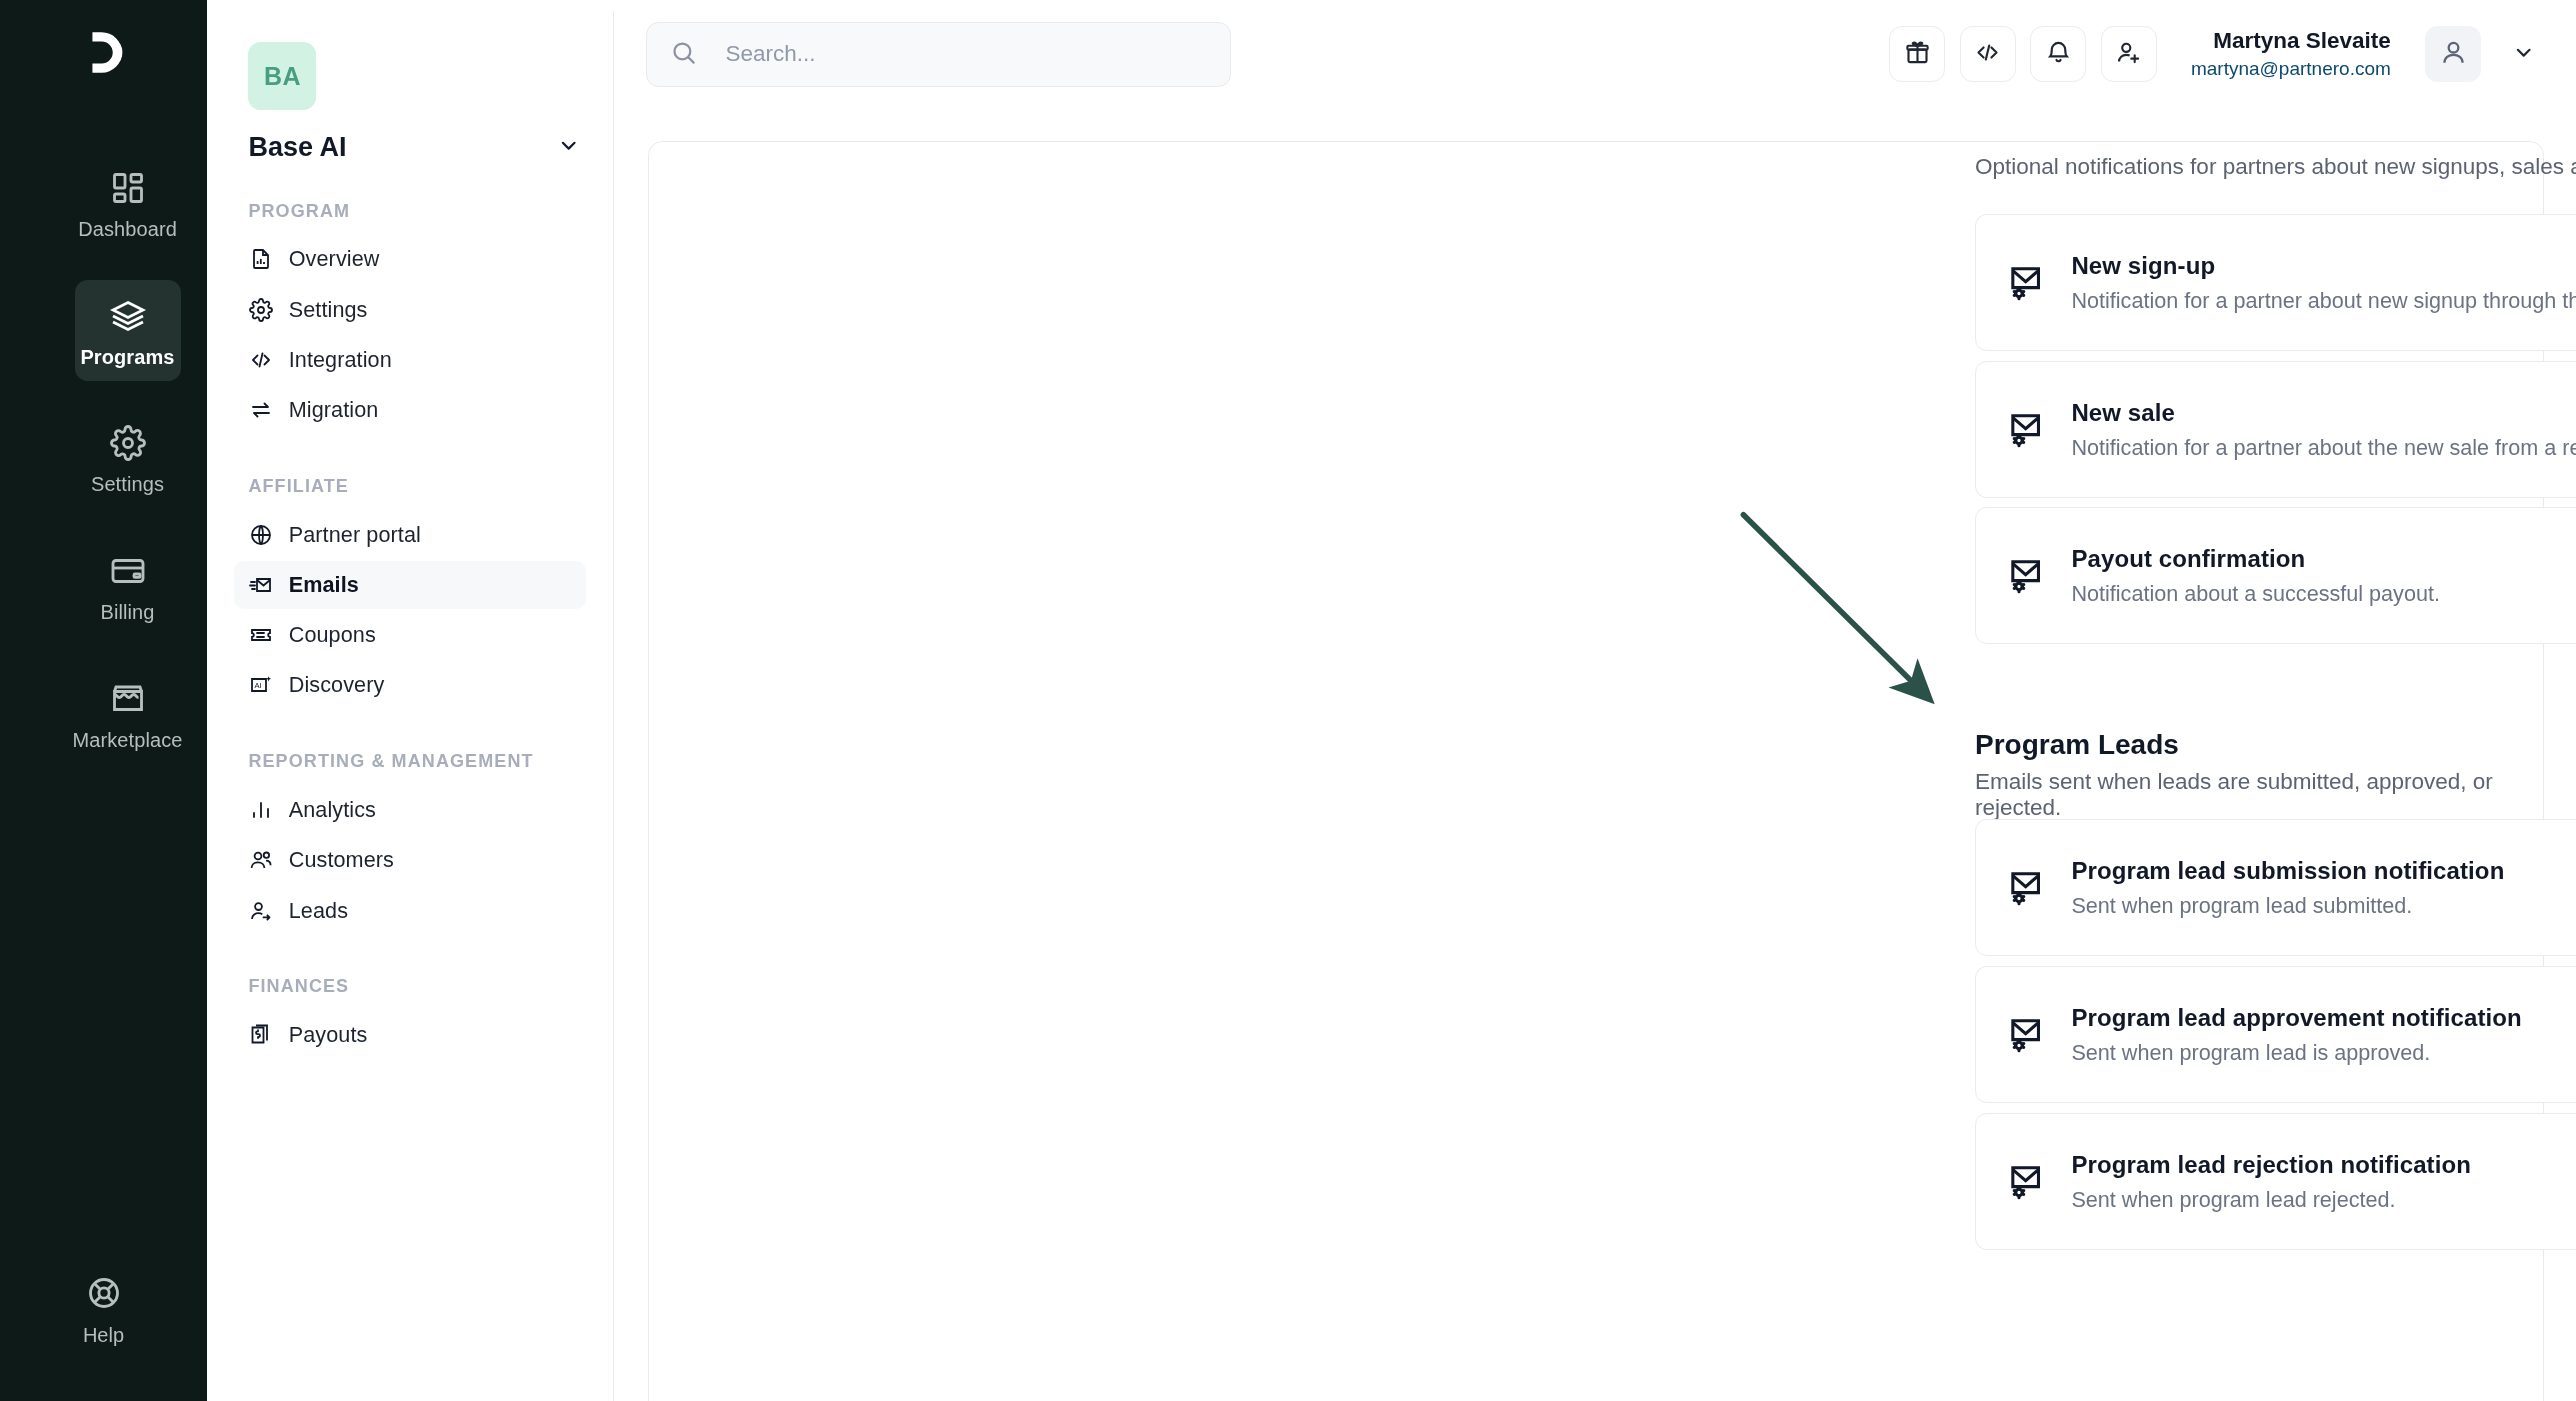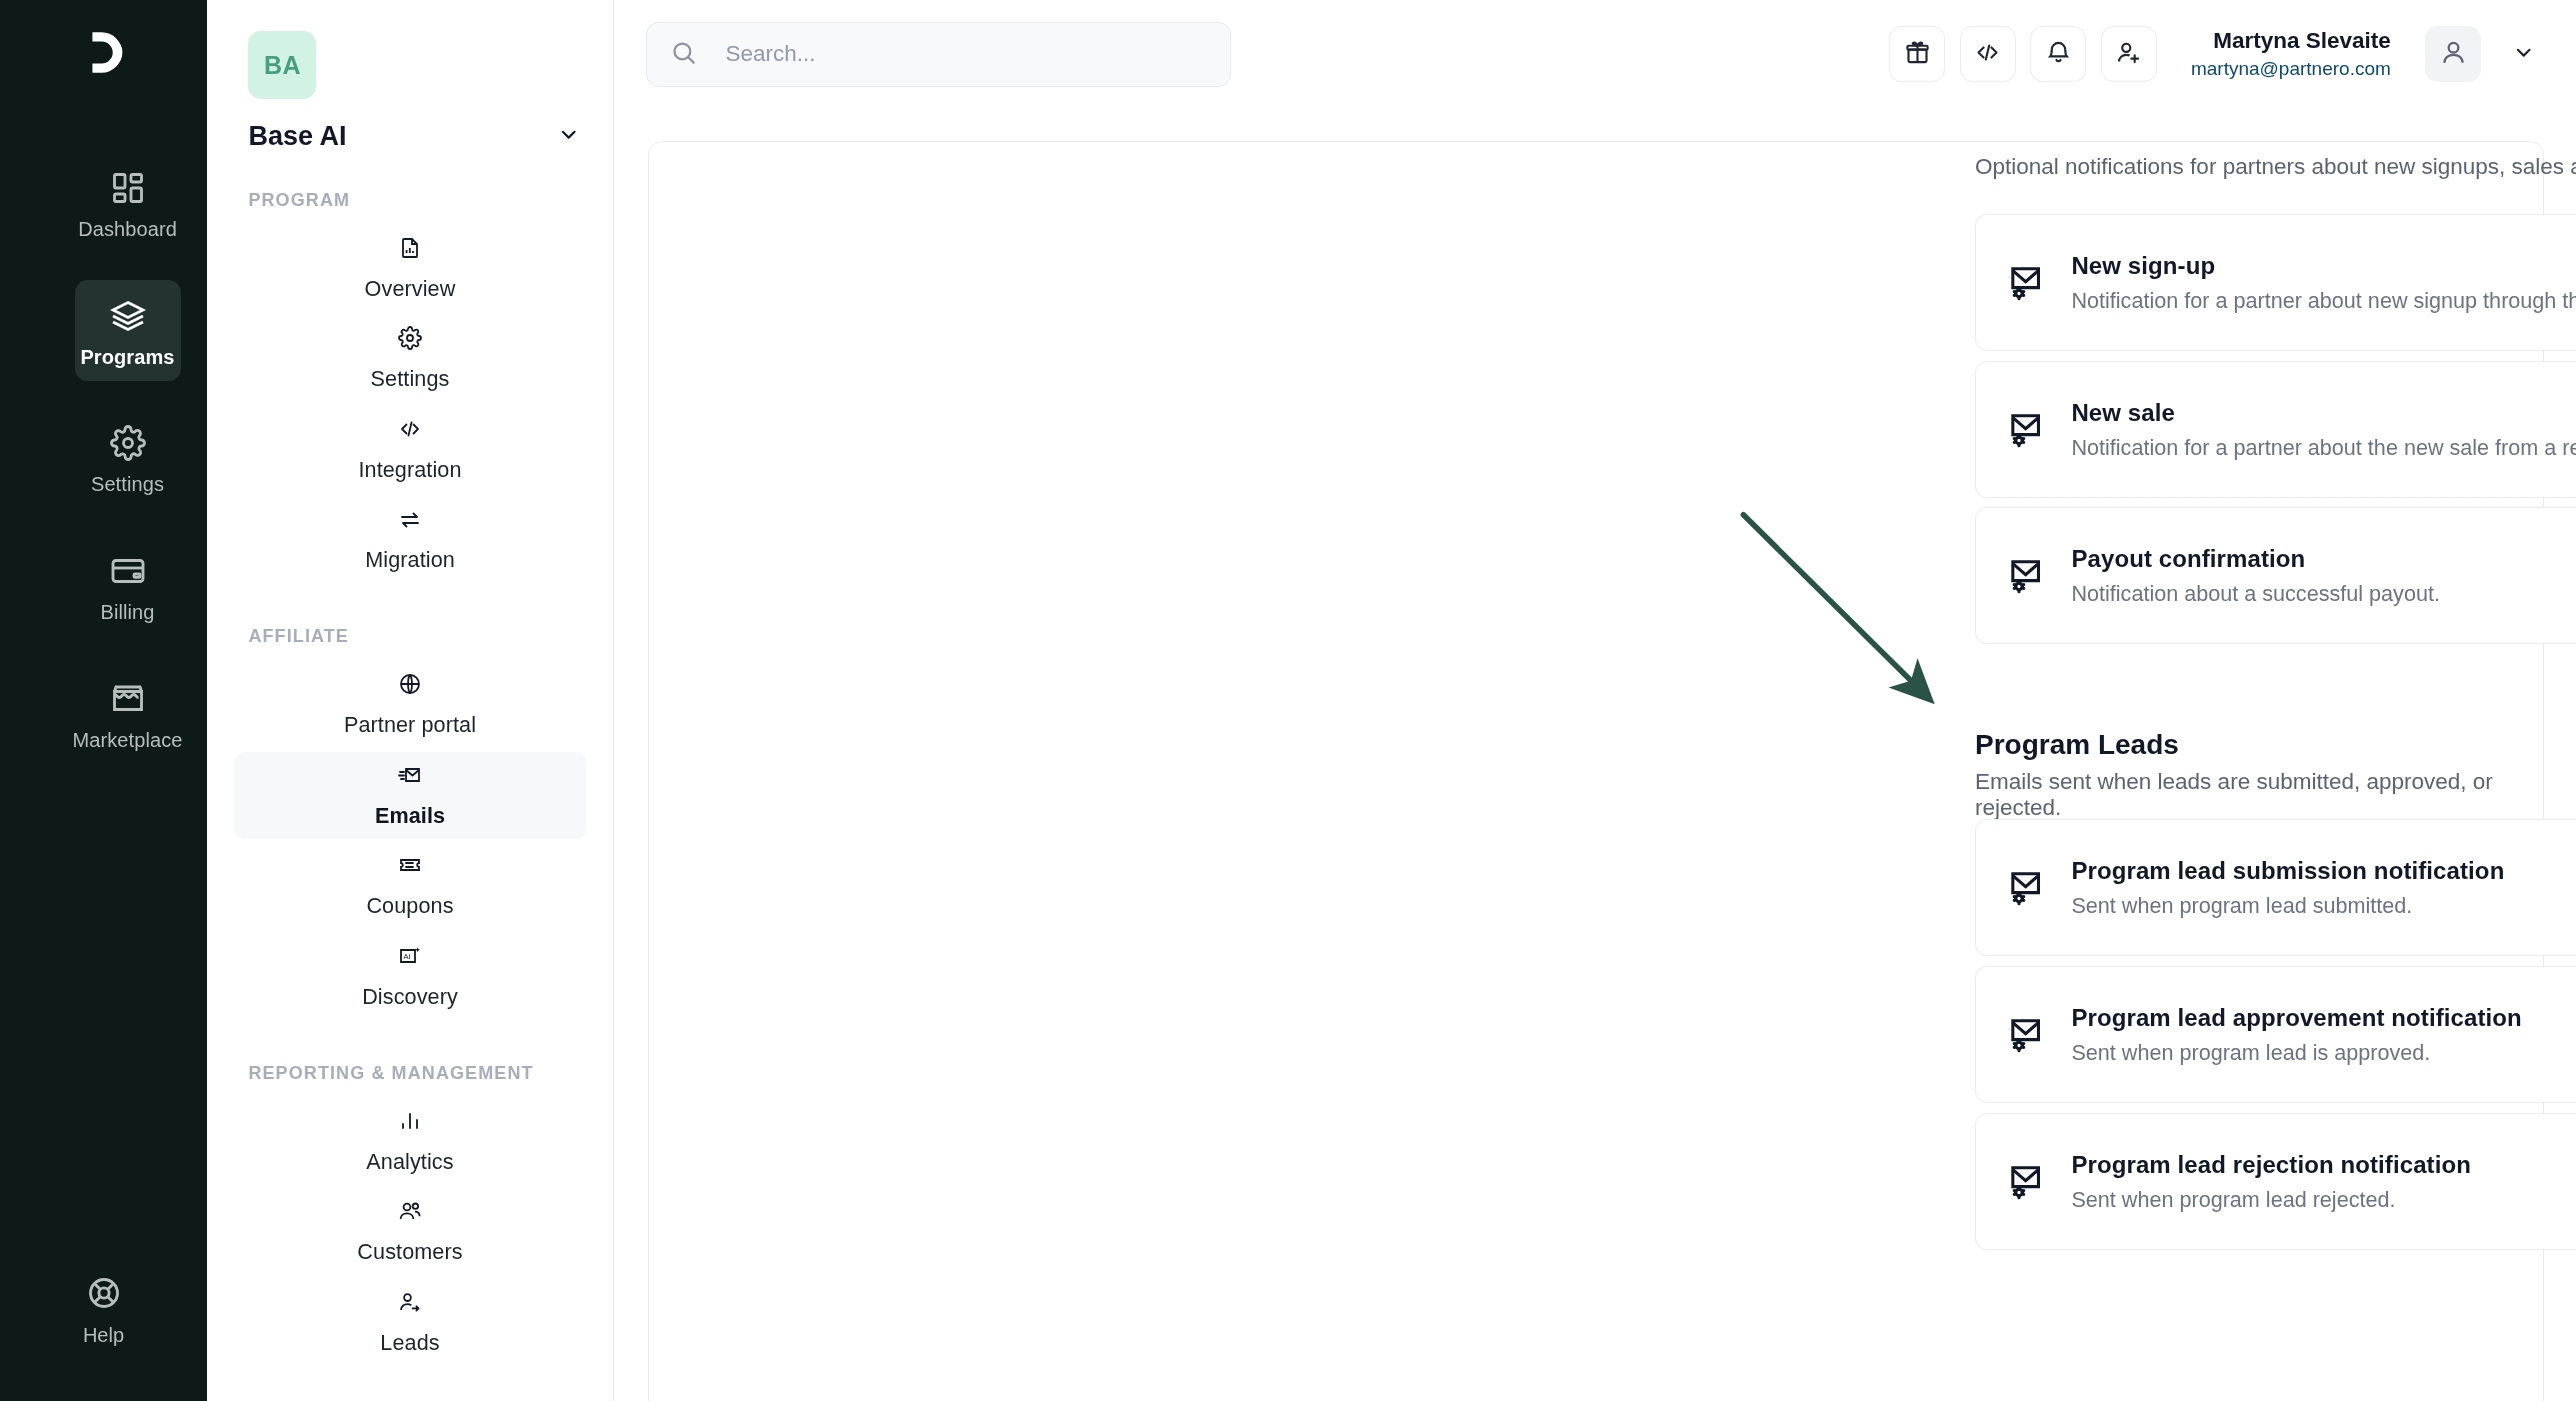--- a/index.html
+++ b/index.html
@@ -43,20 +43,21 @@
   .rail-help svg { width: 36px; height: 36px; stroke: #b7bfbd; fill:none; stroke-width: 1.9; }
   .rail-help .rlabel { margin-top: 10px; font-size: 20px; color: #b7bfbd; }
 
   
   .subnav {
     width: 407px; flex: 0 0 407px;
     background: #ffffff;
     border-right: 0.9px solid #e8eaee;
     padding: 31px 27px 4px 27px;
     position: relative;
+    margin-top: 11px;
   }
   .ws-avatar {
     width: 68px; height: 68px; border-radius: 12.6px;
     background: #d2f2e4; color: #479e80;
     display: flex; align-items: center; justify-content: center;
     font-size: 25px; font-weight: 700; letter-spacing: 0.4px;
     margin-left: 14.4px;
   }
   .ws-row {
     display: flex; align-items: center; justify-content: space-between;
@@ -67,21 +68,20 @@
   .nav-group-label {
     font-size: 18px; font-weight: 600; letter-spacing: 1.1px;
     color: #a7adbb; margin: 36px 0 12.6px 14.4px; line-height: 1.35;
     text-transform: uppercase;
   }
   .nav-group-label.tight { margin-top: 40px; }
   .nav-item {
     display: flex; align-items: center; gap: 15.3px;
     padding: 10.8px 14.4px; border-radius: 10px; cursor: pointer;
     margin-bottom: 2.7px;
-    flex-direction: column;
   }
   .nav-item.active { background: #f6f8fa; }
   .nav-item .nicon { width: 25px; height: 25px; flex: 0 0 25px;
     display:flex; align-items:center; justify-content:center; }
   .nav-item .nicon svg { width: 24px; height: 24px; stroke: #111827; fill:none; stroke-width: 1.8; }
   .nav-item .nlabel { font-size: 21.6px; color: #1d232e; letter-spacing: 0.1px; }
   .nav-item.active .nlabel { font-weight: 700; color: #0e1420; }
 
   
   .main { flex: 1 1 auto; display: flex; flex-direction: column; position: relative; min-width:0; background:#fff; }

